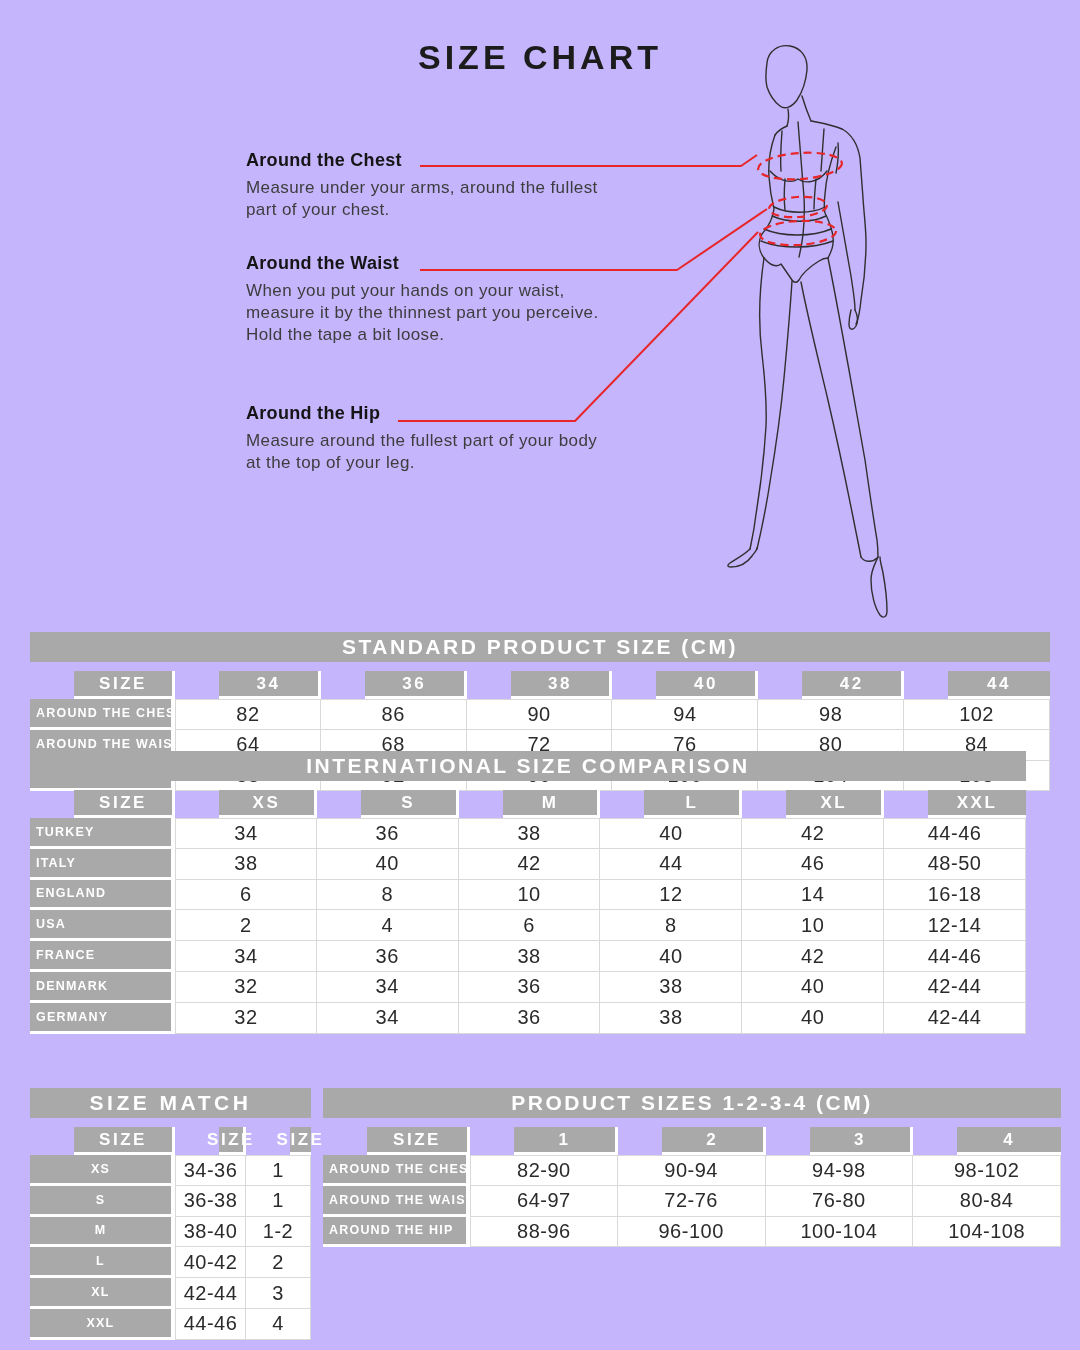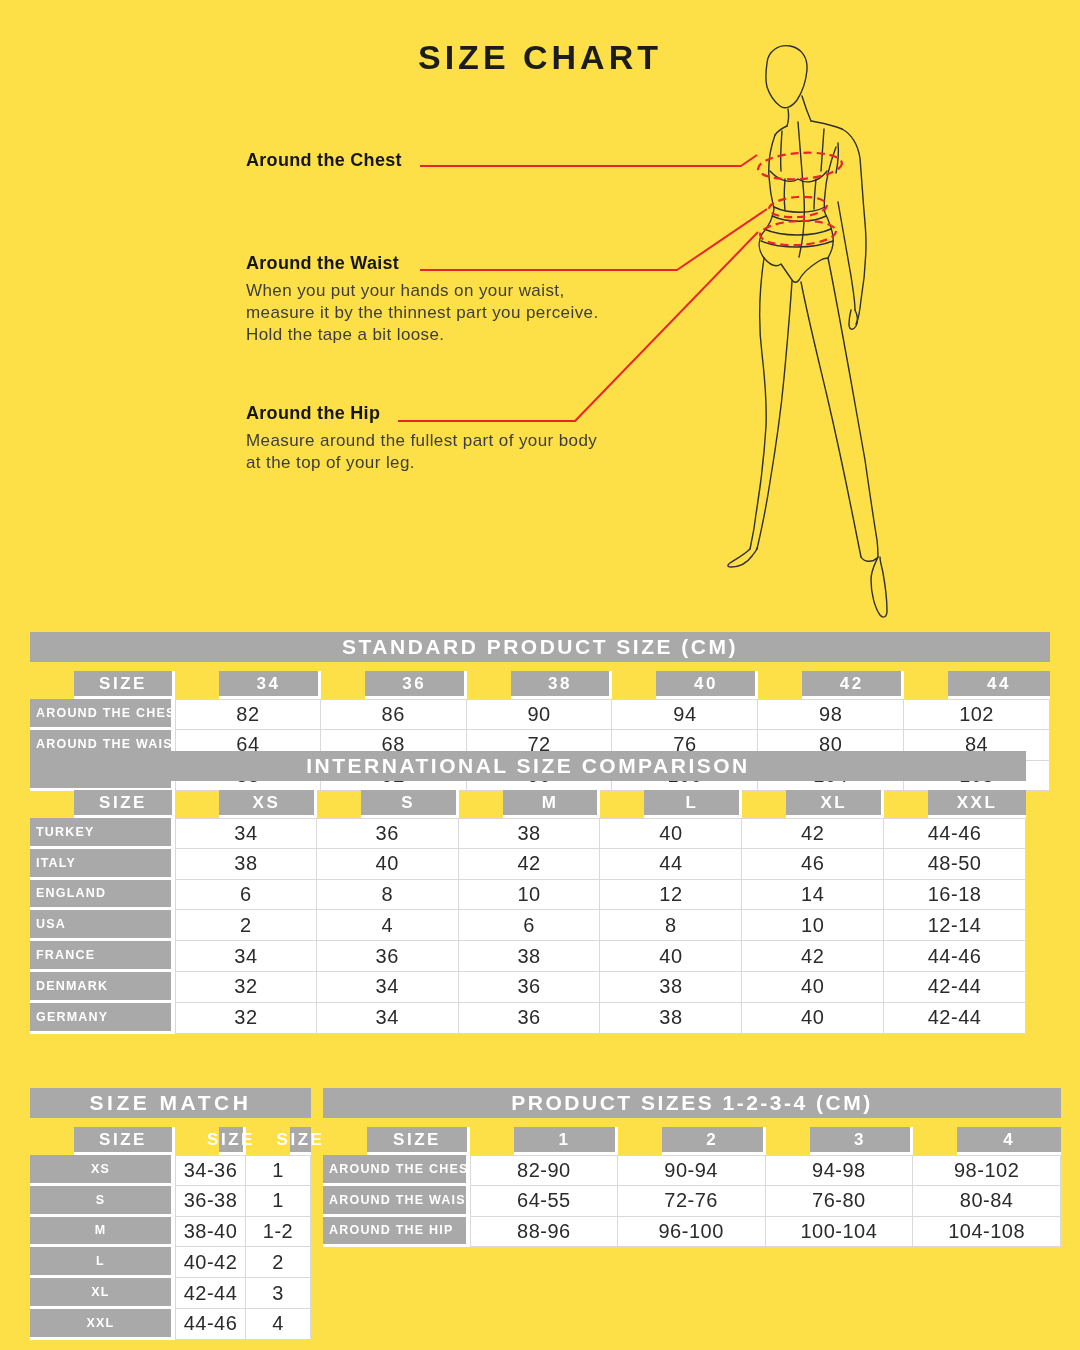--- a/index.html
+++ b/index.html
@@ -5,21 +5,21 @@
   :root{
     --band-gray:#a9a9a9;
     --border-gray:#d9d9d9;
     --accent-red:#e8262a;
     --text-dark:#1c1c1c;
     --text-body:#3d3d3d;
   }
   *{box-sizing:border-box;}
   html,body{margin:0;padding:0;background:#fff;}
   .page{
-    position:relative;width:1080px;height:1350px;background:#fde047;overflow:hidden;
+    position:relative;width:1080px;height:1350px;background:#c4b5fd;overflow:hidden;
     font-family:"Liberation Sans", sans-serif;
   }
   #page-title{
     position:absolute;top:38px;left:0;right:0;margin:0;
     text-align:center;font-size:34px;font-weight:bold;letter-spacing:4px;
     color:var(--text-dark);
   }
   .fig{position:absolute;top:0;left:0;}
   .outline path{fill:none;stroke:#2f2f2f;stroke-width:1.4;stroke-linecap:round;stroke-linejoin:round;}
   .red path{fill:none;stroke:var(--accent-red);stroke-width:2;stroke-linejoin:round;}
@@ -118,20 +118,21 @@
       <ellipse cx="798" cy="207" rx="29" ry="10" transform="rotate(-4 798 207)"></ellipse>
       <ellipse cx="798" cy="233" rx="38" ry="12" transform="rotate(-3 798 233)"></ellipse>
       <path d="M420,166 L741,166 L757,155"></path>
       <path d="M420,270 L677,270 L767,209"></path>
       <path d="M398,421 L575,421 L758,232"></path>
     </g>
   </svg>
 
   <div class="guide guide-chest">
     <h3>Around the Chest</h3>
+    <p>Measure under your arms, around the fullest part of your chest.</p>
   </div>
 
   <div class="guide guide-waist">
     <h3>Around the Waist</h3>
     <p>When you put your hands on your waist, measure it by the thinnest part you perceive. Hold the tape a bit loose.</p>
   </div>
 
   <div class="guide guide-hip">
     <h3>Around the Hip</h3>
     <p>Measure around the fullest part of your body at the top of your leg.</p>
@@ -267,21 +268,21 @@
         <div class="cell hc">1</div>
         <div class="cell hc">2</div>
         <div class="cell hc">3</div>
         <div class="cell hc lastc">4</div>
         <div class="cell rl">AROUND THE CHEST</div>
         <div class="cell dc r0 c0">82-90</div>
         <div class="cell dc r0">90-94</div>
         <div class="cell dc r0">94-98</div>
         <div class="cell dc r0">98-102</div>
         <div class="cell rl">AROUND THE WAIST</div>
-        <div class="cell dc c0">64-55</div>
+        <div class="cell dc c0">64-97</div>
         <div class="cell dc">72-76</div>
         <div class="cell dc">76-80</div>
         <div class="cell dc">80-84</div>
         <div class="cell rl">AROUND THE HIP</div>
         <div class="cell dc c0">88-96</div>
         <div class="cell dc">96-100</div>
         <div class="cell dc">100-104</div>
         <div class="cell dc">104-108</div>
       </div>
   </section>

